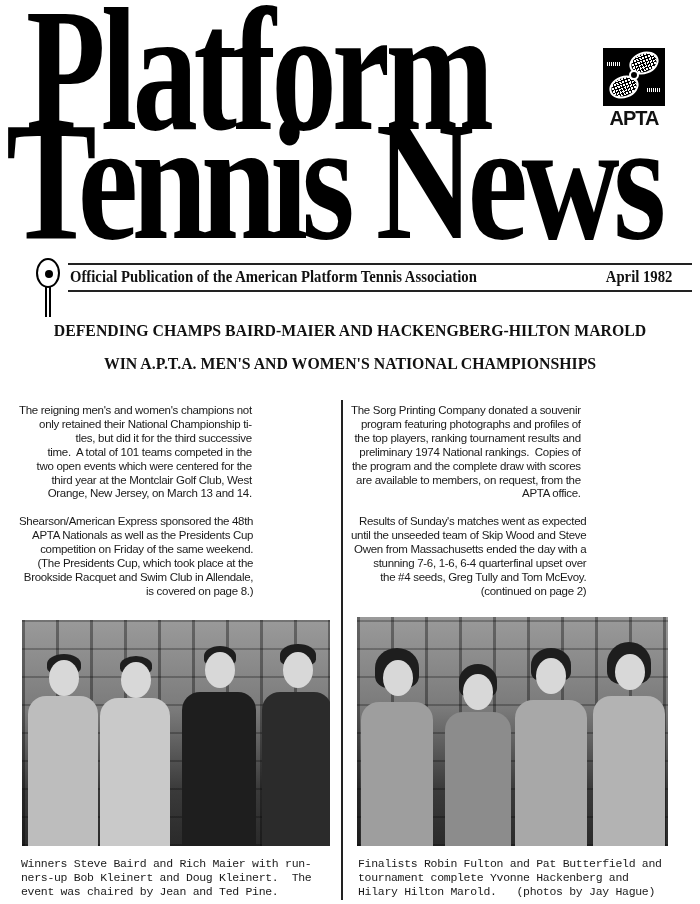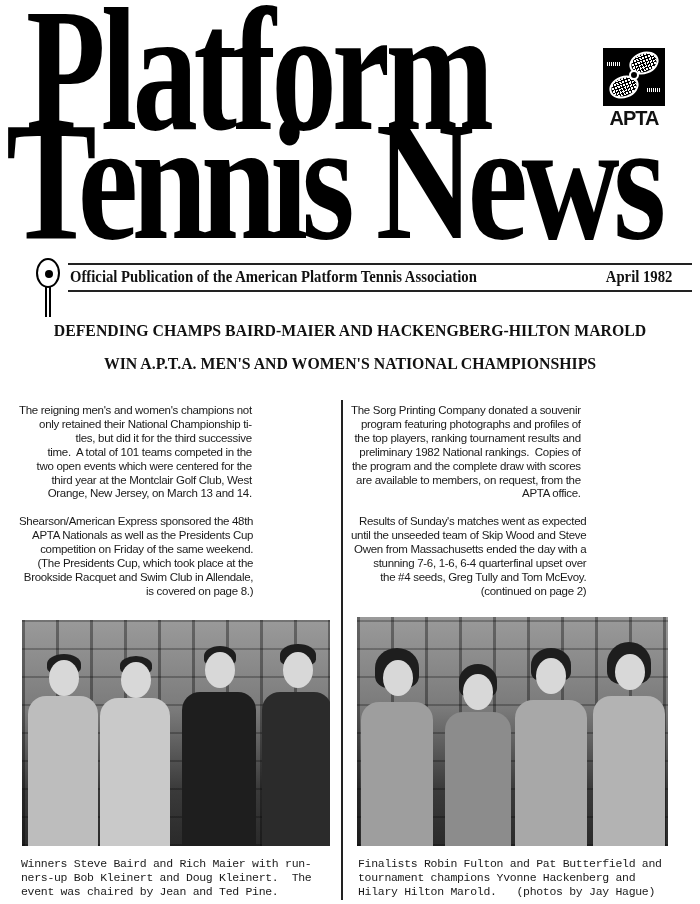--- a/index.html
+++ b/index.html
@@ -158,21 +158,21 @@
 Orange, New Jersey, on March 13 and 14.</div>
 <div class="body-text" id="left-p2">Shearson/American Express sponsored the 48th
 APTA Nationals as well as the Presidents Cup
 competition on Friday of the same weekend.
 (The Presidents Cup, which took place at the
 Brookside Racquet and Swim Club in Allendale,
 is covered on page 8.)</div>
 <div class="body-text" id="right-p1">The Sorg Printing Company donated a souvenir
 program featuring photographs and profiles of
 the top players, ranking tournament results and
-preliminary 1982 National rankings.  Copies of
+preliminary 1974 National rankings.  Copies of
 the program and the complete draw with scores
 are available to members, on request, from the
 APTA office.</div>
 <div class="body-text" id="right-p2">Results of Sunday's matches went as expected
 until the unseeded team of Skip Wood and Steve
 Owen from Massachusetts ended the day with a
 stunning 7-6, 1-6, 6-4 quarterfinal upset over
 the #4 seeds, Greg Tully and Tom McEvoy.
                        (continued on page 2)</div>
 
@@ -221,14 +221,14 @@
     <div class="body" style="left:0;top:56px;width:72px;height:150px;background:#b3b3b3;"></div>
     <div class="hair" style="left:14px;top:2px;width:44px;height:42px;"></div>
     <div class="face" style="left:22px;top:14px;"></div>
   </div>
 </div>
 
 <div class="caption" id="caption-men">Winners Steve Baird and Rich Maier with run-
 ners-up Bob Kleinert and Doug Kleinert.  The
 event was chaired by Jean and Ted Pine.</div>
 <div class="caption" id="caption-women">Finalists Robin Fulton and Pat Butterfield and
-tournament champions Yvonne Hackenberg and
+tournament complete Yvonne Hackenberg and
 Hilary Hilton Marold.   (photos by Jay Hague)</div>
 
 </body></html>

